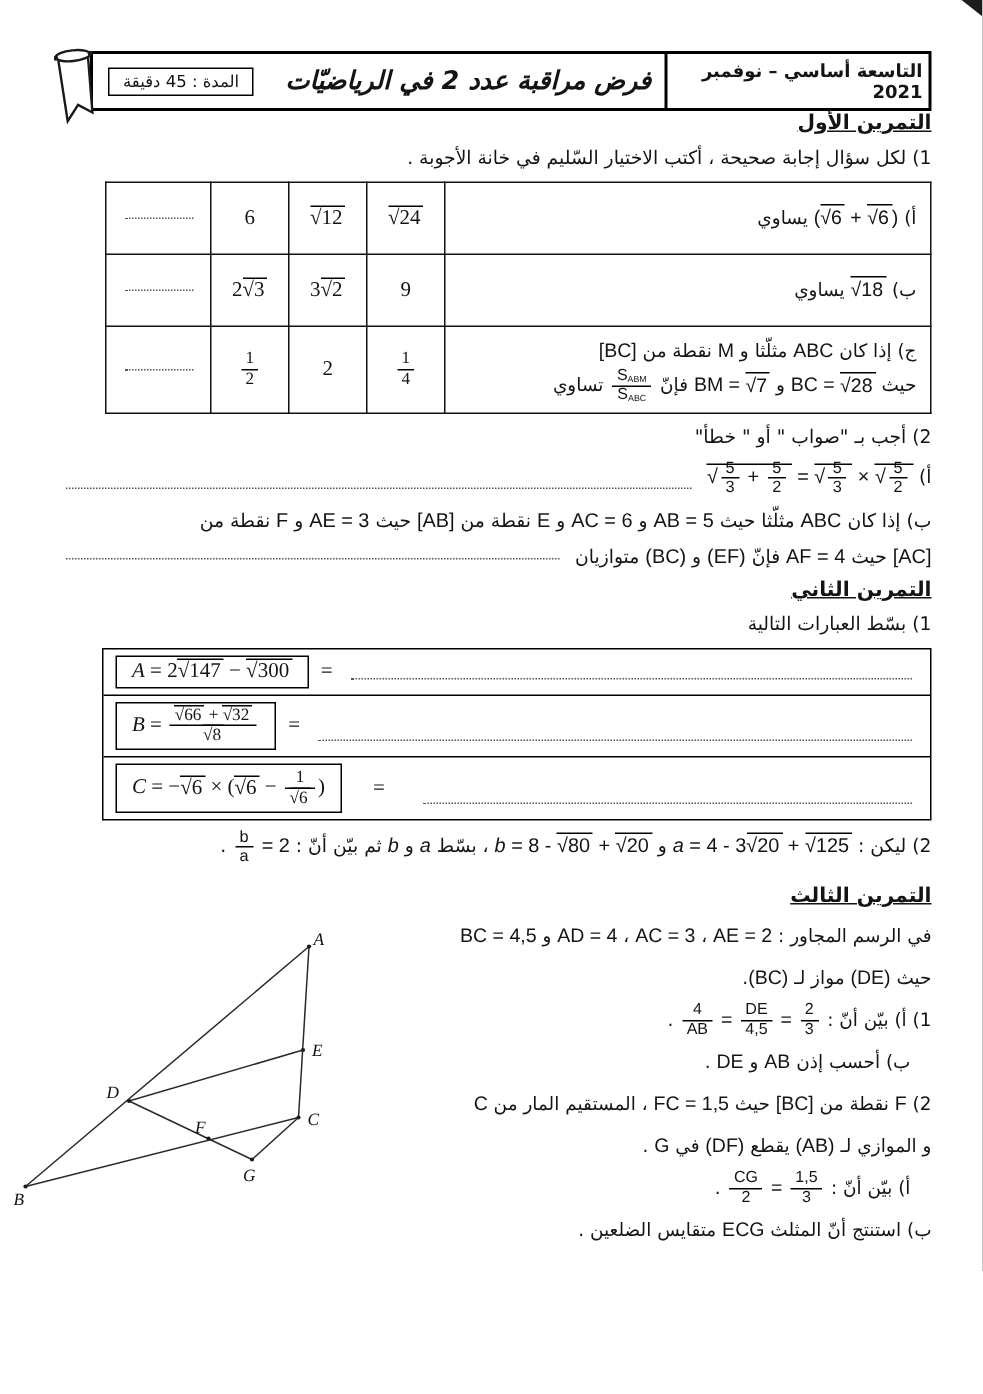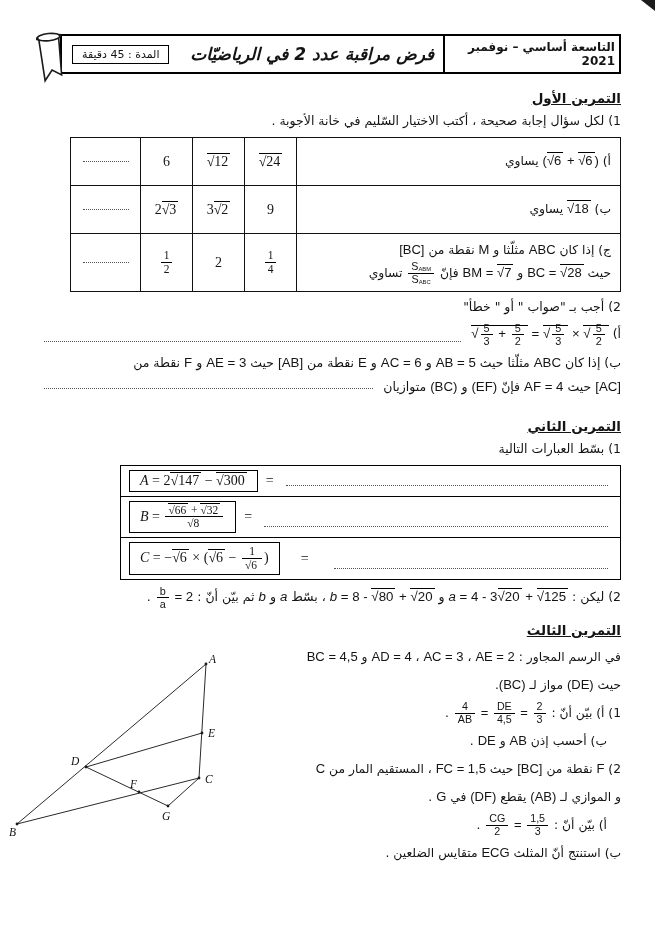--- a/index.html
+++ b/index.html
@@ -17,22 +17,22 @@
   
   .header { display:flex; align-items:stretch; border:2px solid #000; height:40px; margin-left:26px; }
   .hdr-class { width:176px; border-left:2px solid #000; display:flex; align-items:center; justify-content:center;
                font-weight:bold; font-size:12px; padding:0 4px; }
   .hdr-title { flex:1; display:flex; align-items:center; justify-content:center;
                font-weight:bold; font-style:italic; font-size:17px; }
   .hdr-dur-wrap { display:flex; align-items:center; margin:0 12px 0 10px;text-align:right; }
   .dur-box { border:1.5px solid #000; padding:2px 9px; font-size:11px; white-space:nowrap; }
 
   
-  .ex-heading { font-weight:bold; font-size:13.5px; text-decoration:underline; margin-top:16px; }
-  .mt12 { margin-top:12px; } .mt14 { margin-top:24px; } .mt16 { margin-top:16px; }
+  .ex-heading { font-weight:bold; font-size:13.5px; text-decoration:underline; }
+  .mt12 { margin-top:12px; } .mt14 { margin-top:7px; } .mt16 { margin-top:16px; }
   .text-line { font-size:12.5px; margin-top:5px; line-height:1.6; }
   .line { display:flex; align-items:center; font-size:12.5px; margin-top:5px; }
   .dotfill { flex:1 1 auto; min-width:30px; border-bottom:1.5px dotted #555; margin:0 10px 5px 10px; align-self:flex-end; }
 
   
   m  { direction:ltr; unicode-bidi:isolate; font-family:Liberation Sans, sans-serif;
        font-size:1.06em; white-space:nowrap; }
   v  { font-style:italic; }
   r  { white-space:nowrap; border-top:1.1px solid #000; padding:0 2px 0 0; }
   r::before { content:"√"; }
@@ -47,21 +47,21 @@
   .choices td { border:1.3px solid #111; }
   .choices tr { height:48px; }
   .choices tr.tall { height:58px; }
   .choices .q  { padding:3px 9px; font-size:12.3px; line-height:1.75; }
   .choices .opt { width:52px; text-align:center; direction:ltr;
                   font-family:"Liberation Serif","DejaVu Serif",serif; font-size:14px; }
   .choices .ans { width:70px; }
   .dotline { display:block; width:46px; border-bottom:1.6px dotted #555; margin:0 auto; }
 
   
-  .simplify-box { width:501px; margin:6px 0 0 34px; border:1.4px solid #000; }
+  .simplify-box { width:553px; margin:6px 0 0 34px; border:1.4px solid #000; }
   .simplify-row { display:flex; direction:ltr; align-items:center; padding:4px 8px; border-bottom:1.4px solid #000; }
   .simplify-row:last-child { border-bottom:none;gap:13px; }
   .expr-box { border:1.2px solid #000; padding:2px 10px; direction:ltr; white-space:nowrap;
               font-family:"Liberation Serif","DejaVu Serif",serif; font-size:14px; }
   .eq { font-family:"Liberation Serif",serif; margin:0 8px; font-size:14px; }
   .simplify-row .dotfill { margin:0 4px 6px 4px; }
 
   
   .ex3-body { display:flex; margin-top:4px; }
   .ex3-text { flex:1; font-size:12.3px; line-height:1.95; }

